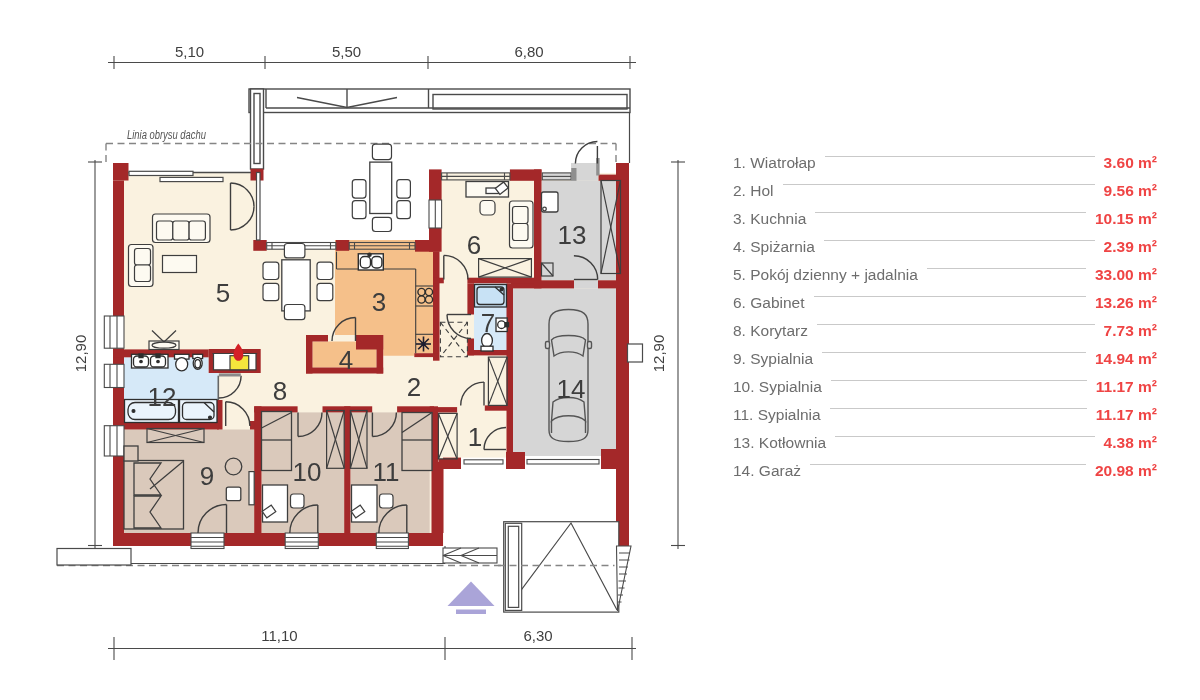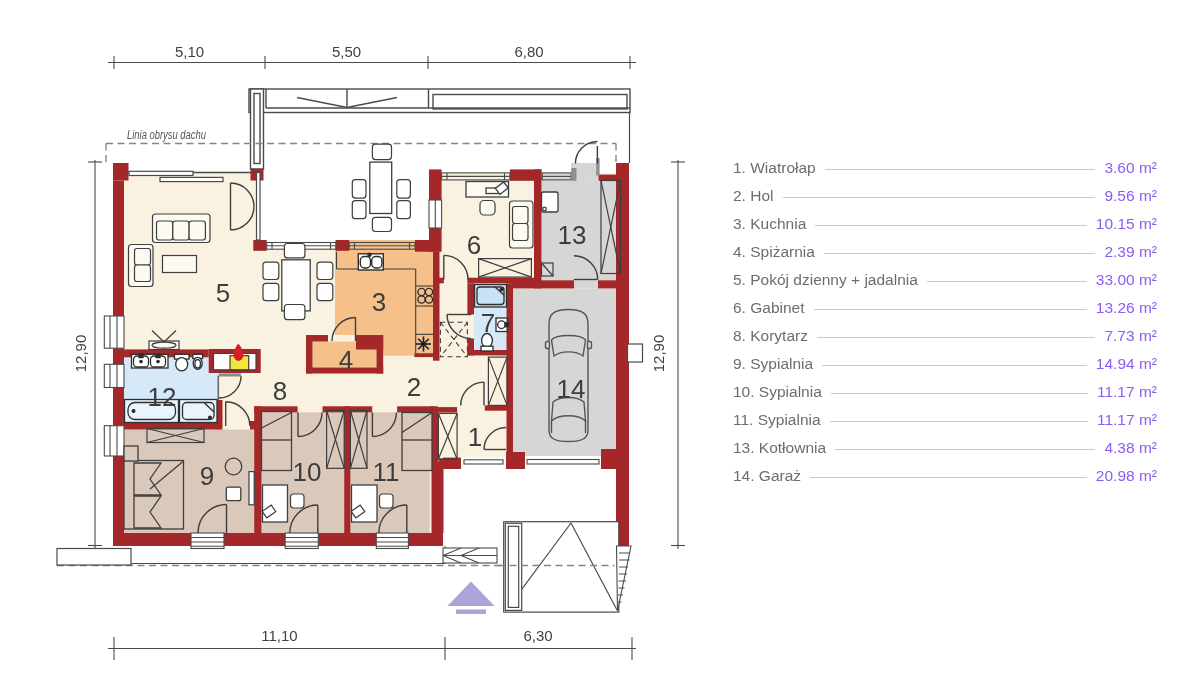--- a/index.html
+++ b/index.html
@@ -2,24 +2,24 @@
 <html><head>
 <meta charset="utf-8">
 <style>
 html,body{margin:0;padding:0;background:#ffffff;width:1200px;height:700px;overflow:hidden;font-family:"Liberation Sans",sans-serif}
 #wrap{position:relative;width:1200px;height:700px}
 svg{position:absolute;left:0;top:0;display:block}
 text{font-family:"Liberation Sans",sans-serif}
 .rl{font-size:26px;fill:#3d3d3d;text-anchor:middle}
 .dim{font-size:15px;fill:#3f3f3f;text-anchor:middle}
 #legend{position:absolute;left:733px;top:154px;width:424px}
-.lrow{display:flex;align-items:center;height:28px}
+.lrow{display:flex;height:28px}
 .ll{font-size:15.5px;color:#6d6d6d;white-space:nowrap}
 .lc{flex:1;height:1px;background:#c9c9c9;margin:2px 9px 0 9px}
-.lv{font-size:15.5px;color:#8b5cf6;font-weight:normal;white-space:nowrap}
+.lv{font-size:15.5px;color:#ef4444;font-weight:bold;white-space:nowrap}
 </style>
 </head>
 <body>
 <div id="wrap">
 <svg width="1200" height="700" viewBox="0 0 1200 700">
 
 <rect x="0" y="0" width="1200" height="700" fill="#ffffff"></rect>
 
 <rect x="113" y="172" width="516" height="374" fill="#faf2e0"></rect>
 

